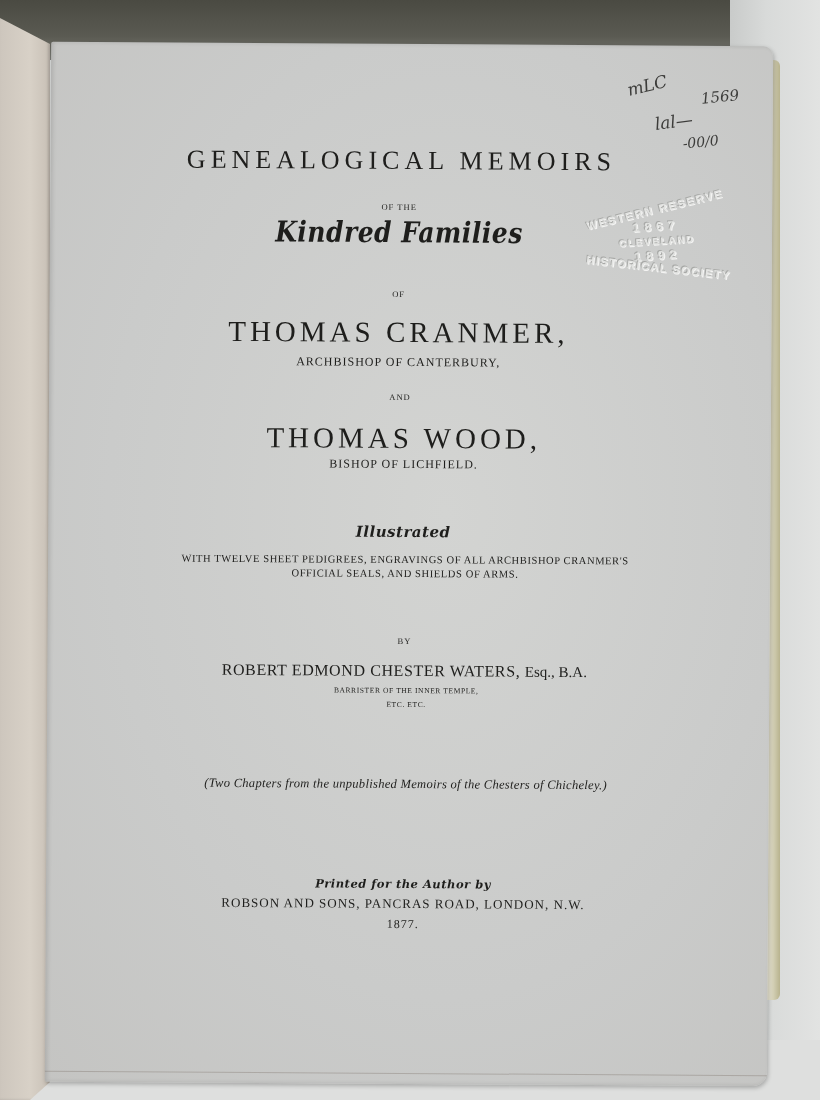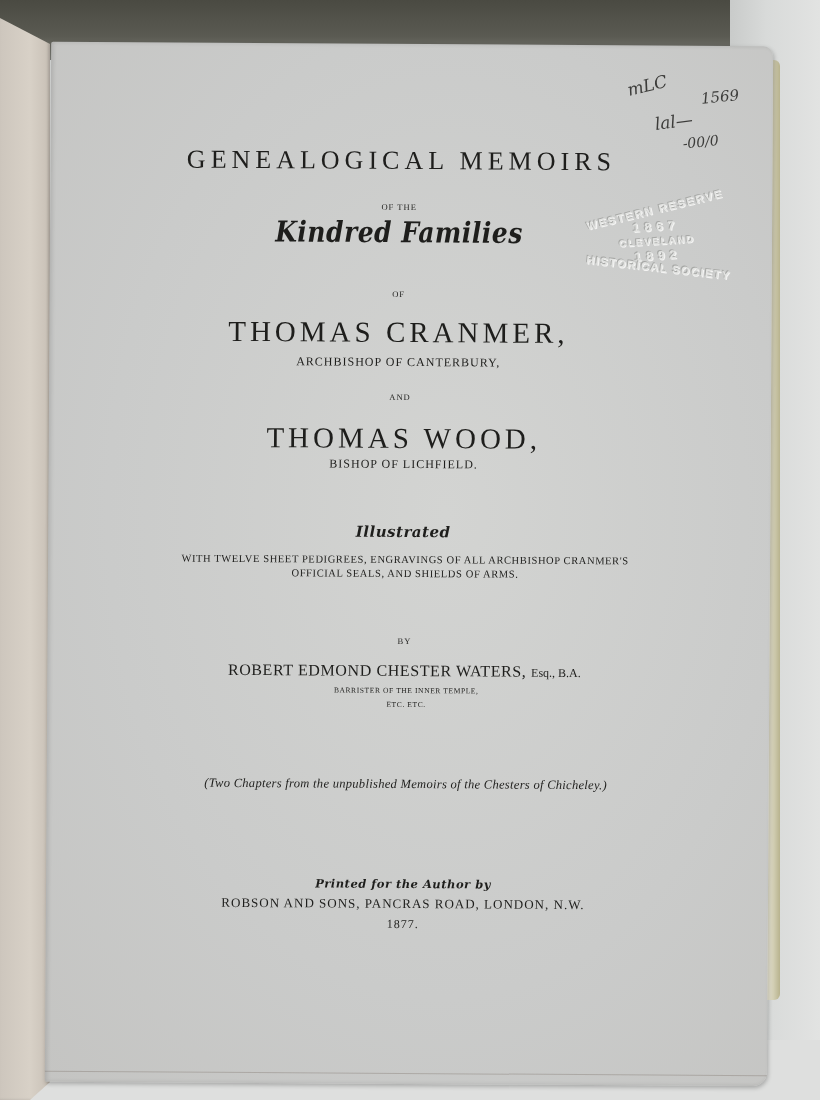--- a/index.html
+++ b/index.html
@@ -99,21 +99,21 @@
     .t-cranmer { top: 272px; font-size: 29px; letter-spacing: 4px; left: -12px; }
     .t-cranmer-sub { top: 311px; font-size: 12px; letter-spacing: 1px; left: -12px; }
     .t-and { top: 348px; left: -10px; }
     .t-wood { top: 378px; font-size: 29px; letter-spacing: 4px; left: -6px; }
     .t-wood-sub { top: 413px; font-size: 12px; letter-spacing: 1px; left: -6px; }
     .t-illustrated { top: 479px; font-size: 15px; left: -6px; }
     .t-illus-1 { top: 510px; font-size: 10.5px; letter-spacing: 0.6px; left: -4px; }
     .t-illus-2 { top: 524px; font-size: 10.5px; letter-spacing: 0.6px; left: -4px; }
     .t-by { top: 592px; left: -4px; }
     .t-author { top: 618px; font-size: 16px; letter-spacing: 0.6px; left: -4px; }
-    .t-author .esq { font-size: 12px; letter-spacing: 0; }
+    .t-author .esq { font-size: 15px; letter-spacing: 0; }
     .t-barrister { top: 642px; font-size: 7.5px; letter-spacing: 0.6px; left: -2px; }
     .t-etc { top: 656px; font-size: 7.5px; letter-spacing: 0.6px; left: -2px; }
     .t-chapters { top: 733px; font-size: 12.5px; font-style: italic; letter-spacing: 0.3px; left: -2px; }
     .t-printed { top: 833px; font-size: 11.5px; left: -4px; }
     .t-publisher { top: 852px; font-size: 13px; letter-spacing: 1px; left: -4px; }
     .t-year { top: 873px; font-size: 12px; letter-spacing: 1px; left: -4px; }
 
     
     .pencil {
       position: absolute;

